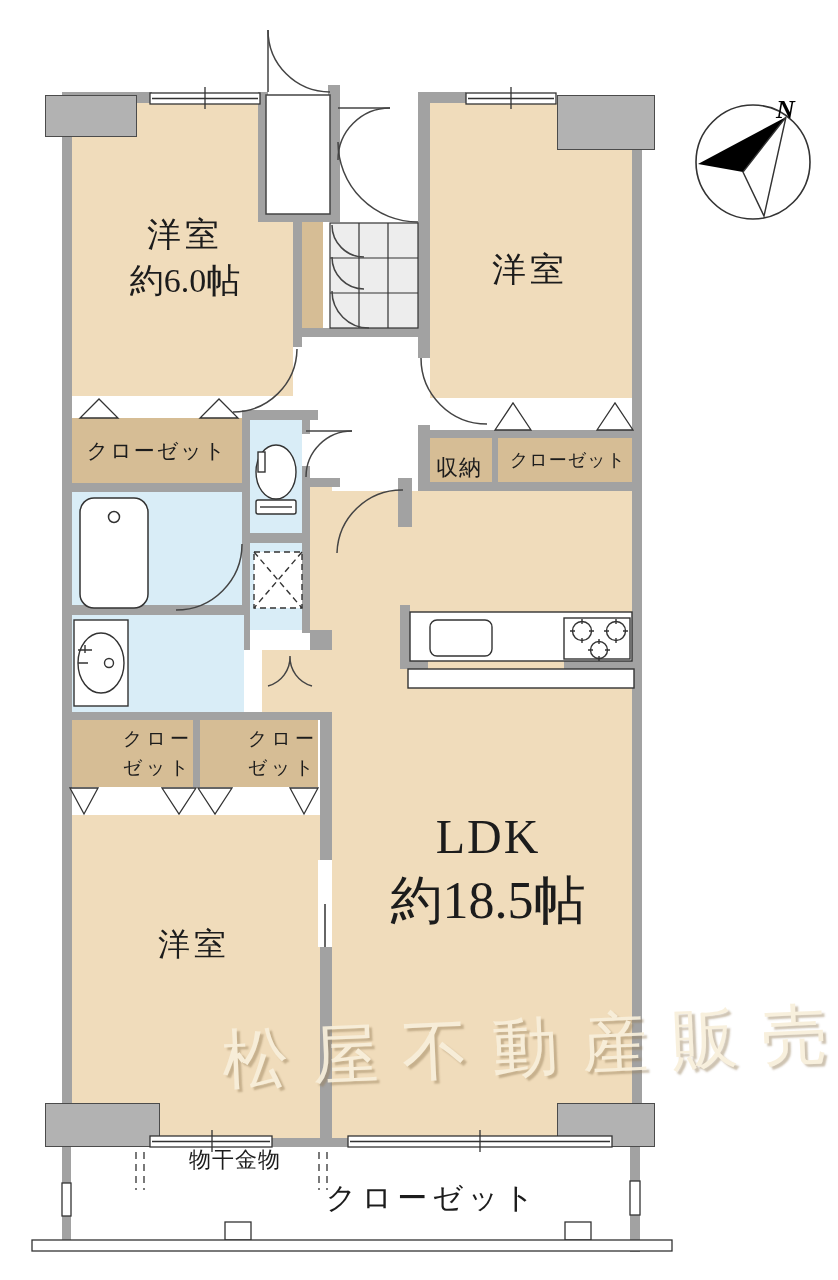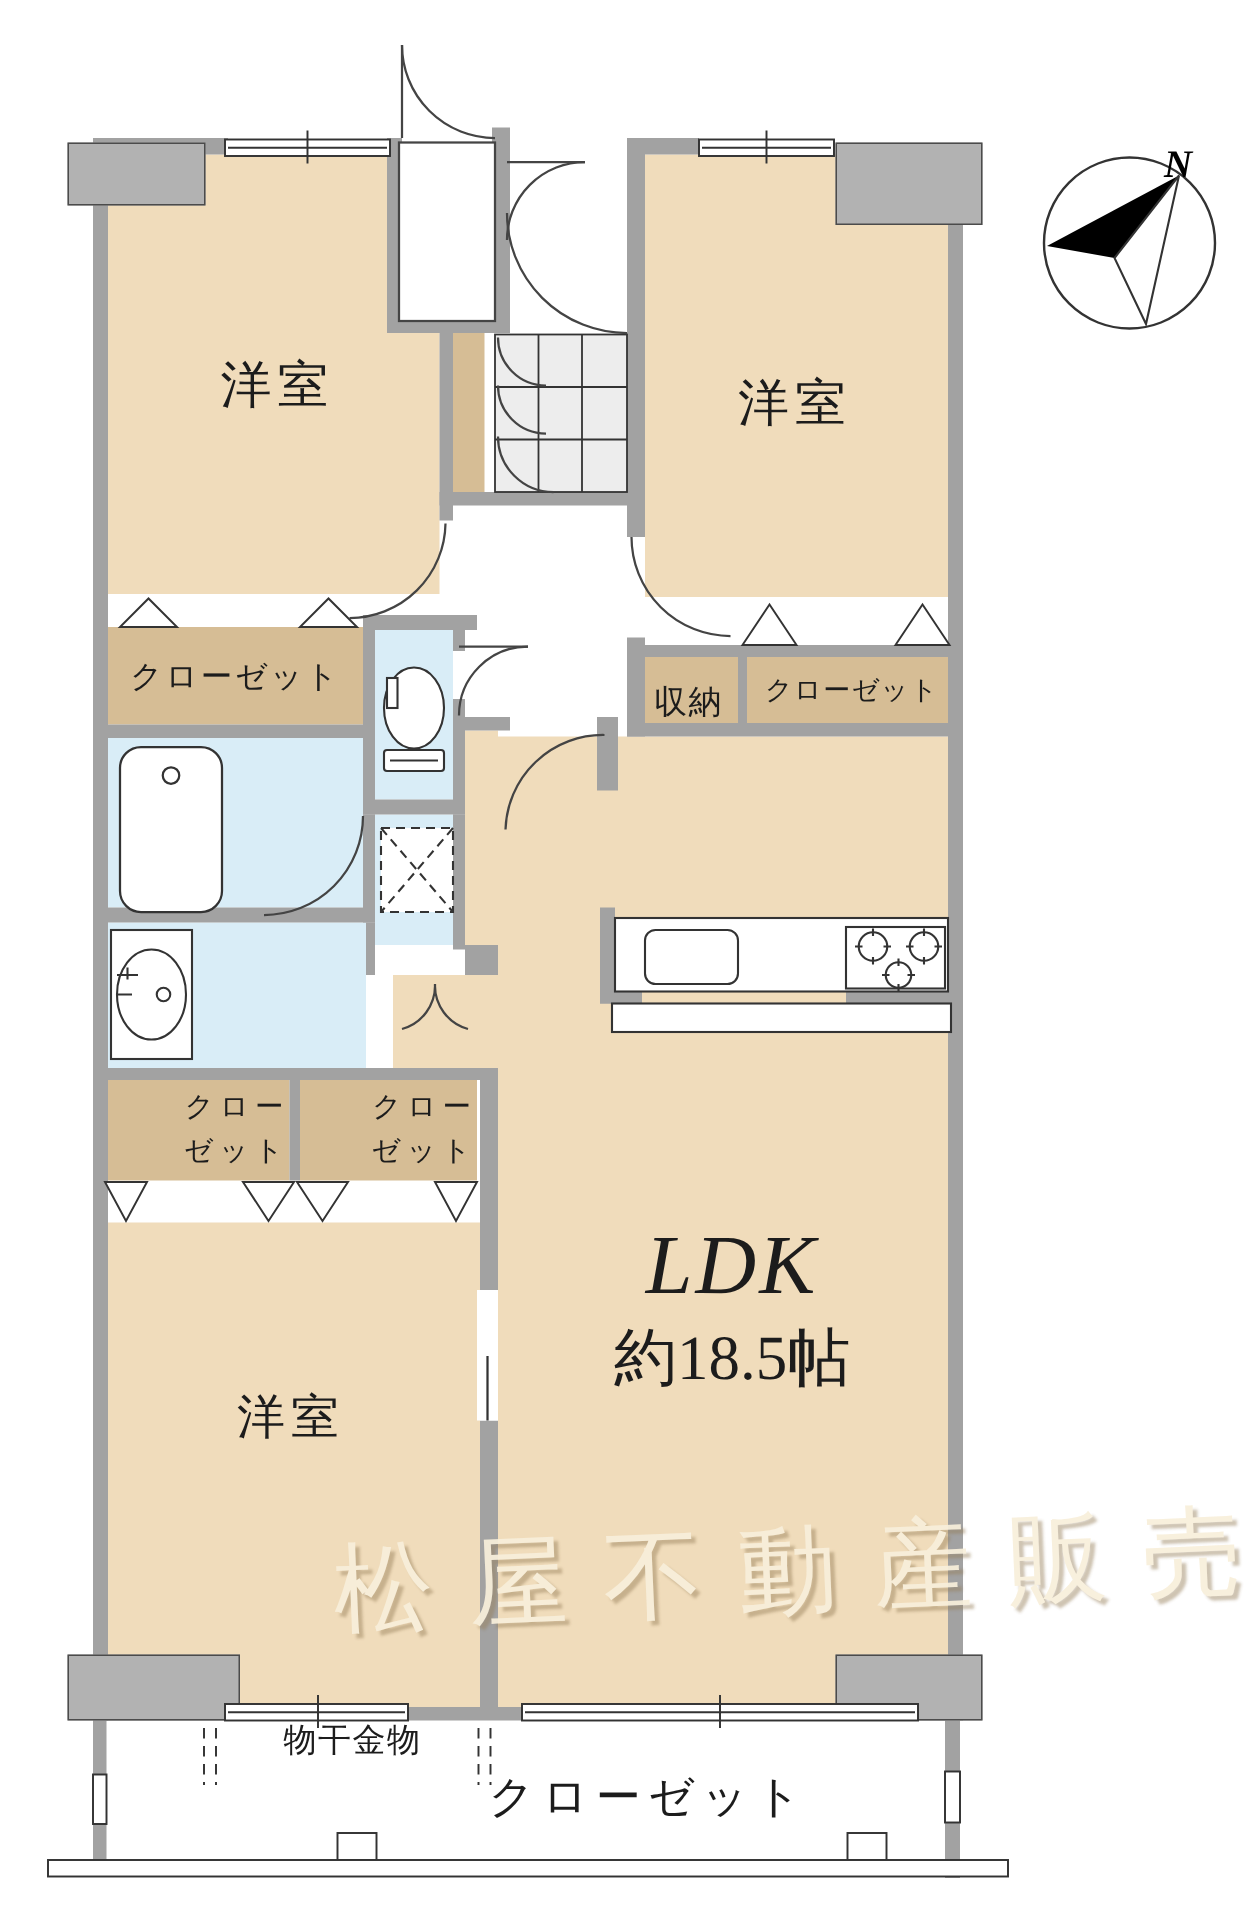--- a/index.html
+++ b/index.html
@@ -9,22 +9,22 @@
   .pillar{position:absolute;background:#b2b2b2;border:1px solid #4b4b4b;box-sizing:border-box;z-index:2;}
   .fill{position:absolute;z-index:1;}
   .fill-room{background:#f0dcbb;}
   .fill-closet{background:#d6bd95;}
   .fill-water{background:#d9edf7;}
   #lines{position:absolute;left:0;top:0;z-index:3;}
   .label{position:absolute;z-index:4;color:#1c1c1c;text-align:center;
          display:flex;flex-direction:column;align-items:center;justify-content:center;}
   .room-name{font-size:34px;letter-spacing:4px;line-height:1.35;}
   .room-size{font-size:34px;line-height:1.35;}
-  .ldk-name{font-size:56px;letter-spacing:2px;line-height:1.25;font-style:italic;}
-  .ldk-size{font-size:42px;line-height:1.3;}
+  .ldk-name{font-size:48px;letter-spacing:2px;line-height:1.25;}
+  .ldk-size{font-size:52px;line-height:1.3;}
   .sw-name{font-size:32px;letter-spacing:4px;line-height:1.35;}
   .sw-size{font-size:32px;line-height:1.35;}
   .closet-1line{font-size:21px;letter-spacing:2px;}
   .closet-ne{font-size:18px;letter-spacing:1px;}
   .shuno{font-size:22px;letter-spacing:1px;}
   .closet-2line{font-size:19px;line-height:1.5;letter-spacing:4px;align-items:flex-end;}
   .monohoshi{font-size:22px;letter-spacing:1px;}
   .balcony-label{font-size:30px;letter-spacing:5px;}
   #watermark{position:absolute;left:222px;top:1002px;z-index:5;font-size:66px;letter-spacing:24px;
              white-space:nowrap;color:#f8efdb;opacity:.93;transform:rotate(-2.5deg);
@@ -204,20 +204,21 @@
     <g transform="translate(692,92)">
       <circle cx="61" cy="70" r="57" fill="#ffffff" stroke="#333" stroke-width="1.6"></circle>
       <polygon points="6,72 94,25 51,80" fill="#000000"></polygon>
       <polygon points="94,25 72,124 51,80" fill="#ffffff" stroke="#333" stroke-width="1.4"></polygon>
       <text x="84" y="26" font-size="26" font-style="italic" font-weight="bold" fill="#000">N</text>
     </g>
   </svg>
 
   <div class="label" style="left:75px;top:198px;width:220px;height:120px;">
     <span class="room-name">洋室</span>
+    <span class="room-size">約6.0帖</span>
   </div>
 
   <div class="label" style="left:428px;top:210px;width:204px;height:120px;">
     <span class="room-name">洋室</span>
   </div>
 
   <div class="label" style="left:360px;top:796px;width:256px;height:150px;">
     <span class="ldk-name">LDK</span>
     <span class="ldk-size">約18.5帖</span>
   </div>

